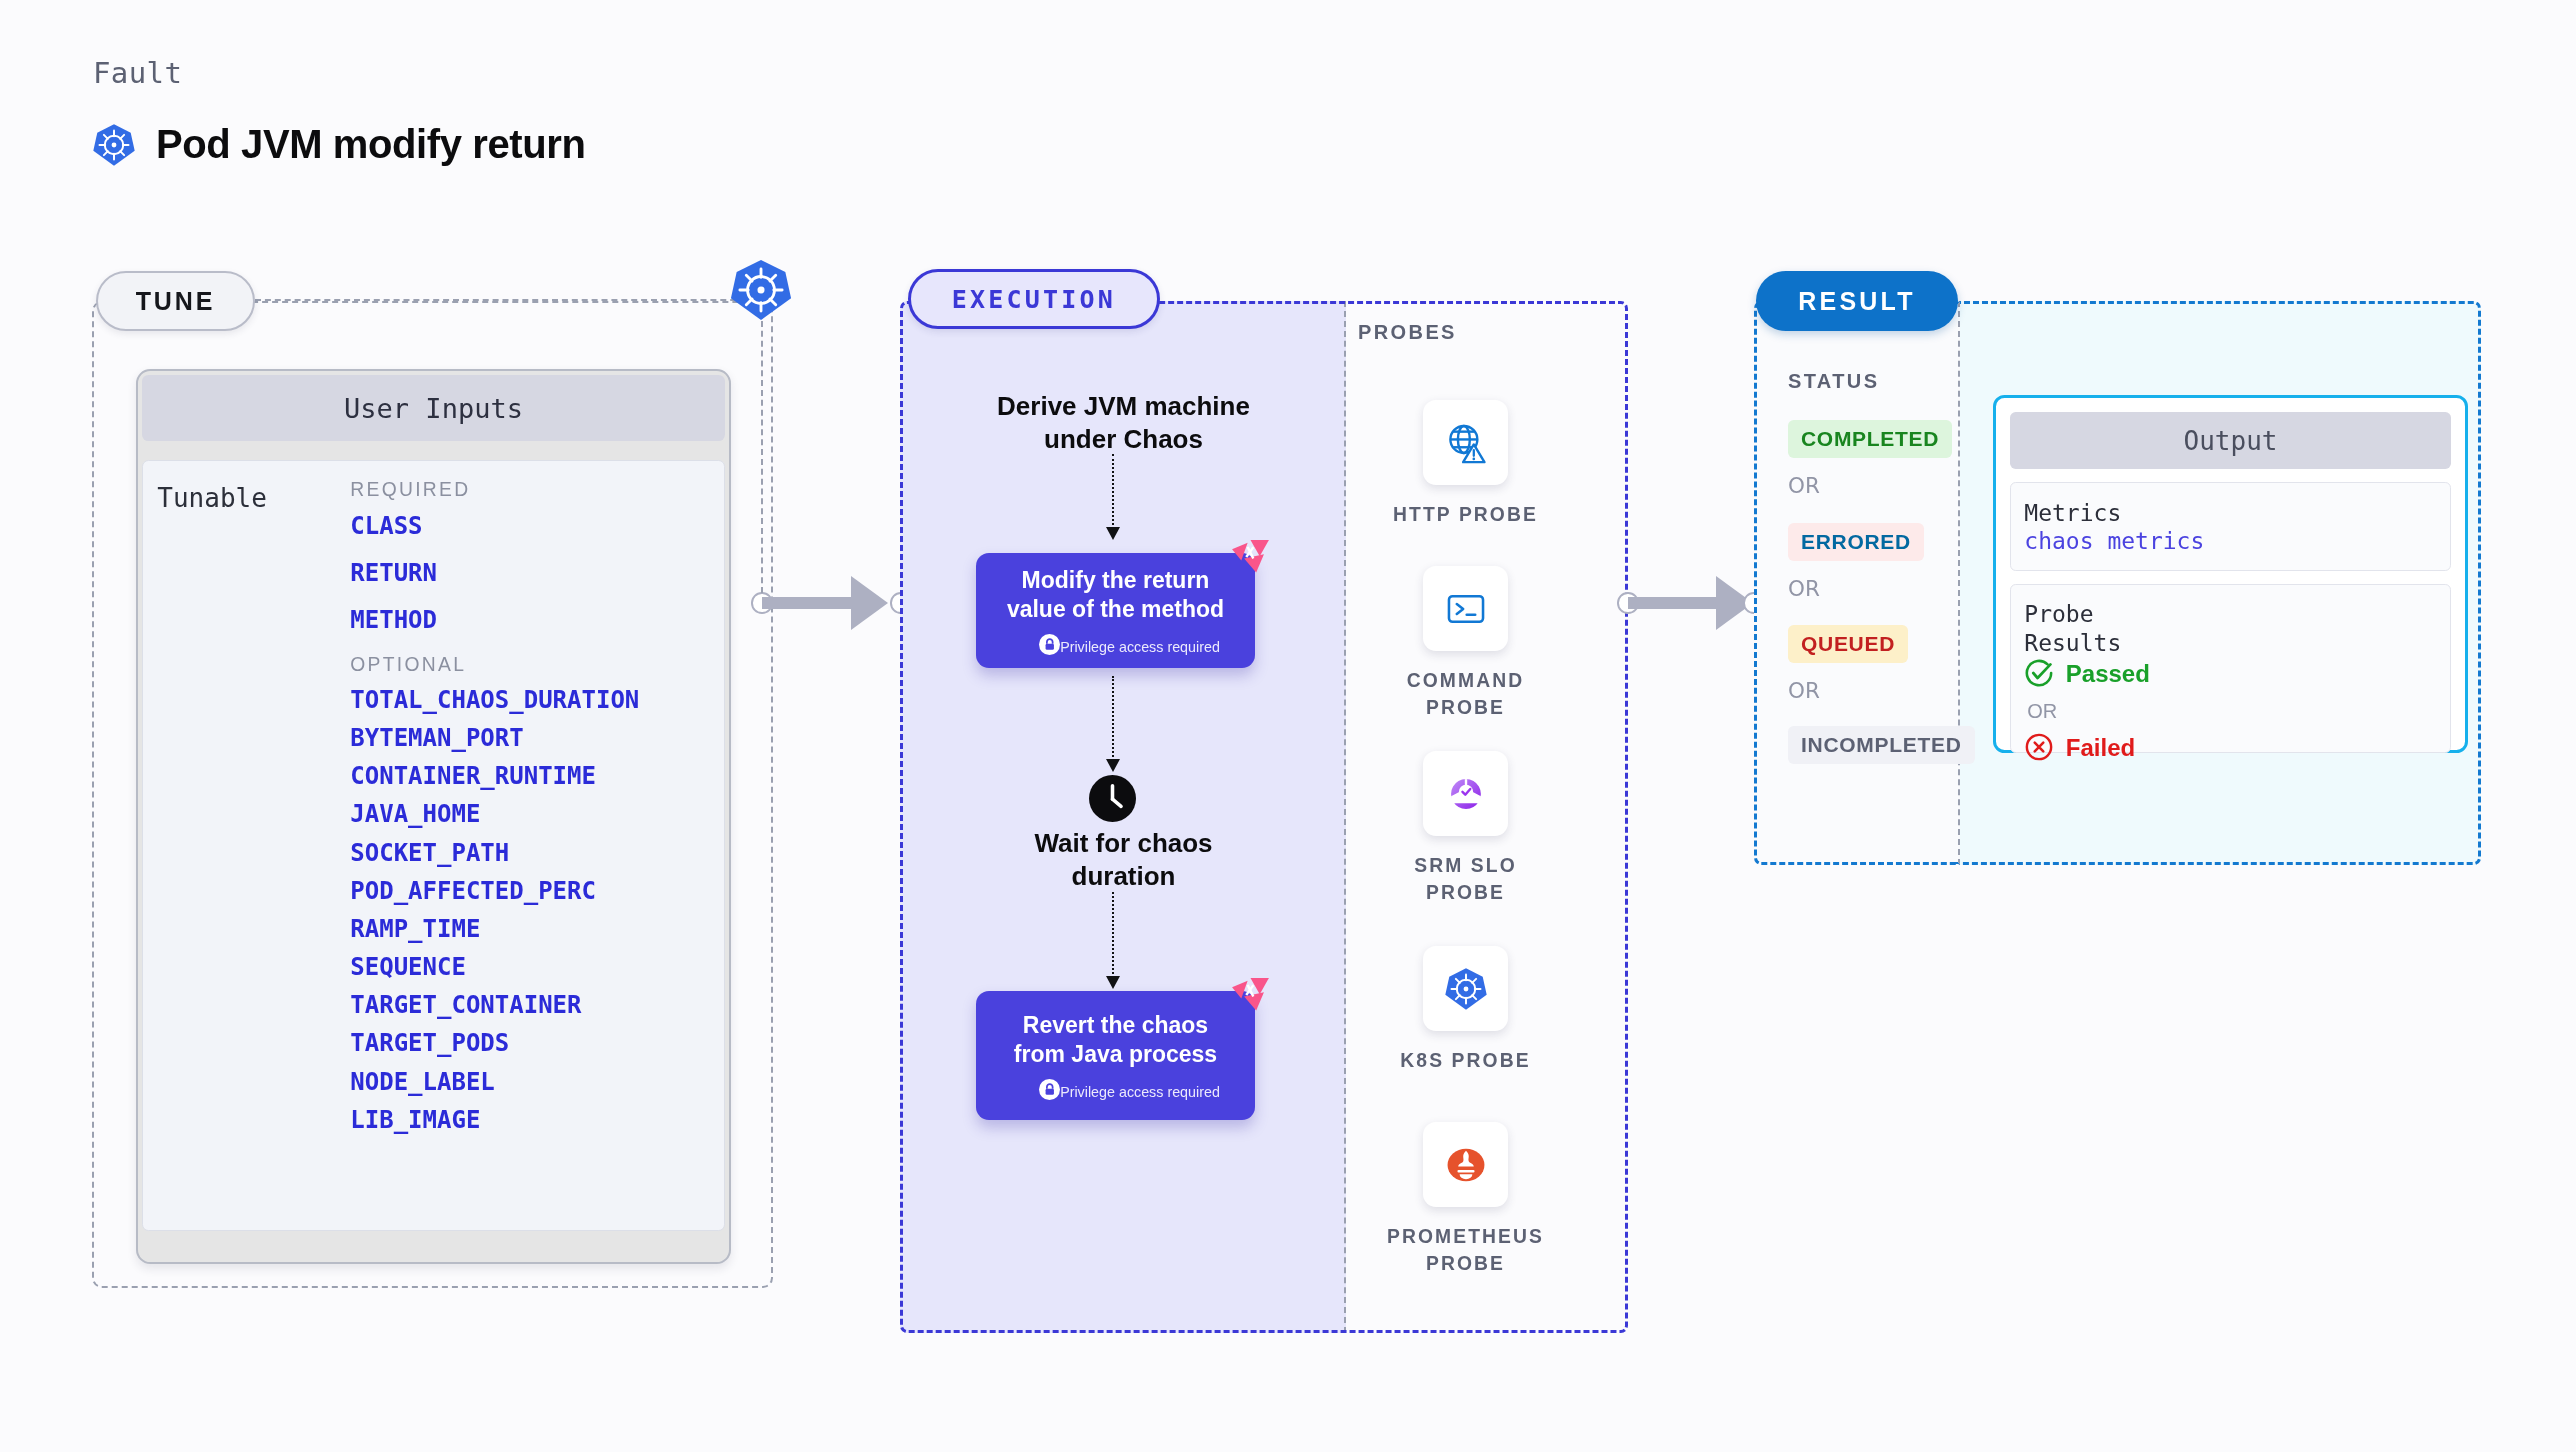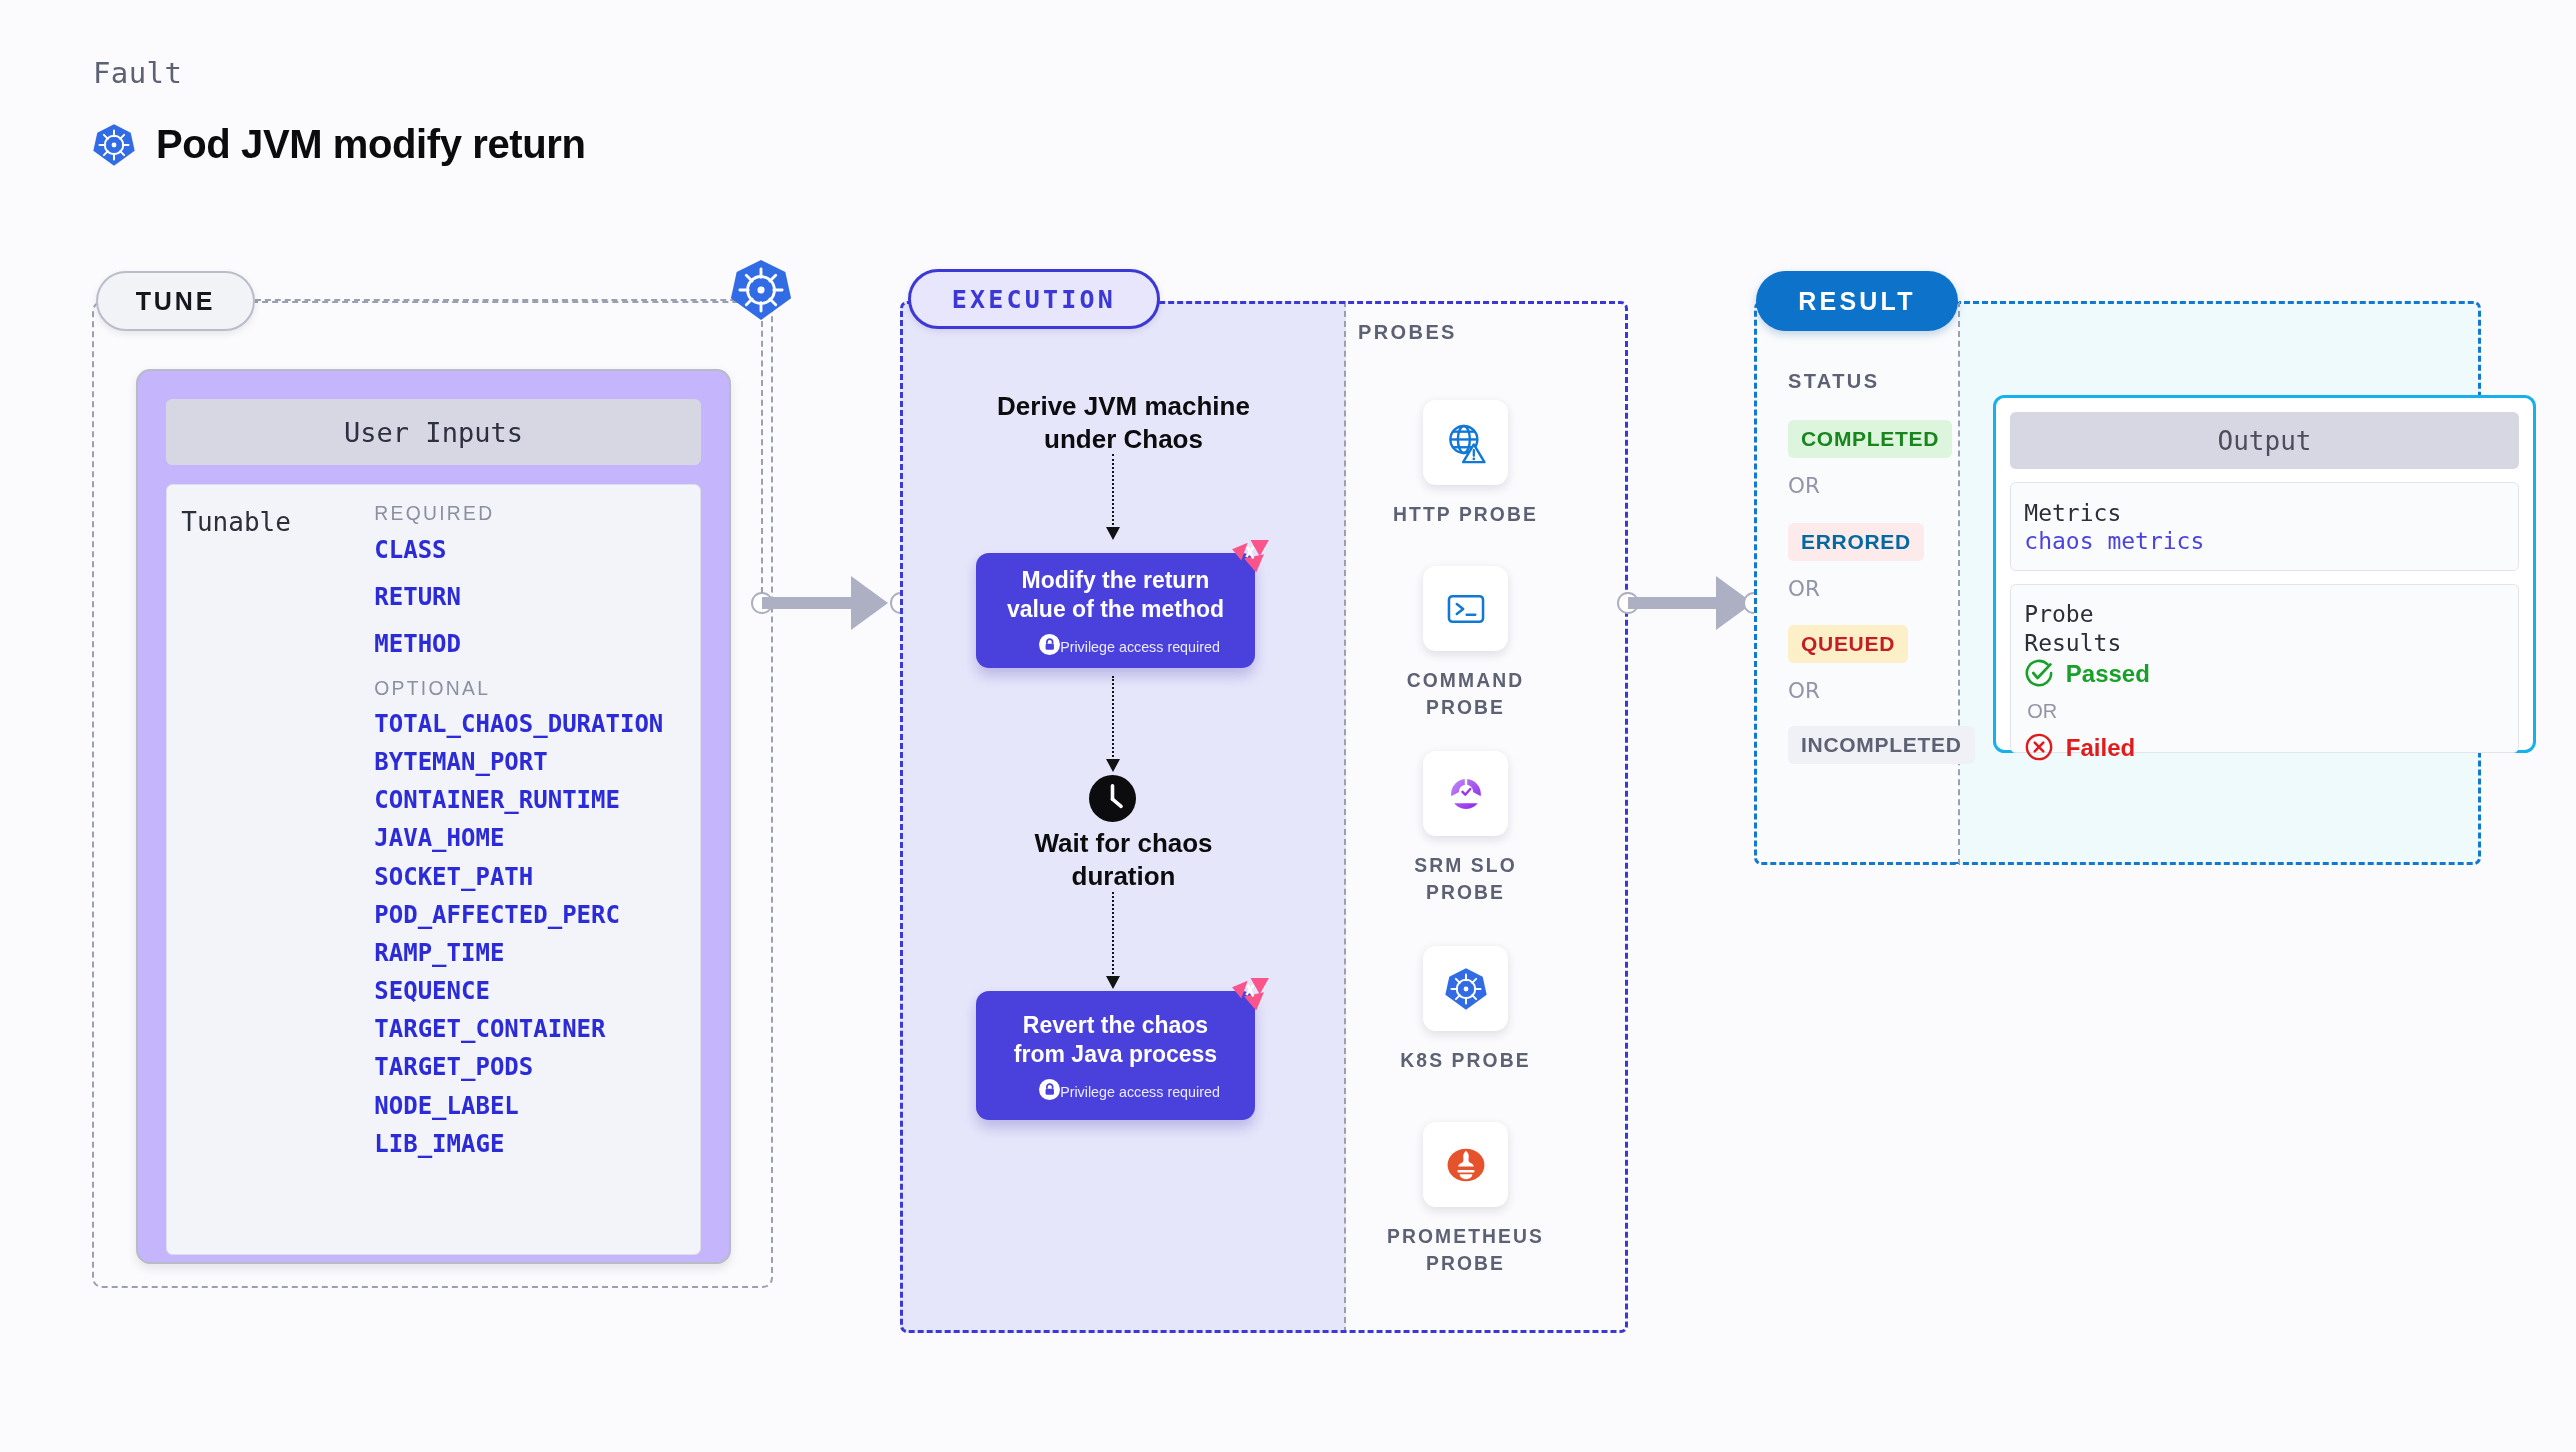--- a/index.html
+++ b/index.html
@@ -61,25 +61,25 @@
     position: absolute; left: 729px; top: 258px; z-index: 6;
   }
   #tune-k8s-stem {
     position: absolute; left: 761px; top: 321px; width: 0; height: 272px;
     border-left: 2.9px dashed #9aa0b0; z-index: 2;
   }
 
   #user-inputs-card {
     position: absolute; left: 136px; top: 369px;
     width: 595px; height: 895px;
-    background: #c4b5fd;
+    background: #e5e5e5;
     border: 2.1px solid #b7bbc6;
     border-radius: 14.3px;
     box-shadow: 0 4.3px 10px rgba(40,40,70,0.10);
-    padding: 28px;
+    padding: 4px;
   }
   #user-inputs-header {
     height: 66px; background: #d6d7e2; border-radius: 6.4px;
     display: flex; align-items: center; justify-content: center;
     font-family: "DejaVu Sans Mono", monospace;
     font-size: 27px; color: #2d3040; font-weight: normal;
   }
   #tunable-box {
     margin-top: 18.6px; height: 771px;
     background: #f2f4f9; border: 1.4px solid #dcdfe8; border-radius: 6.4px;
@@ -233,21 +233,21 @@
     cursor: pointer;
   }
   .or-text {
     position: absolute; left: 1788px;
     font-size: 21.5px; color: #9195a6;
     font-family: "DejaVu Sans", sans-serif;
   }
 
   #output-card {
     position: absolute; left: 1993px; top: 395px;
-    width: 543px; height: 358px;
+    width: 475px; height: 358px;
     background: #ffffff; border: 3.6px solid #16b0ec; border-radius: 11.5px;
     padding: 14.3px;
   }
   #output-header {
     height: 57px; background: #d6d7e2; border-radius: 5.7px;
     display: flex; align-items: center; justify-content: center;
     font-family: "DejaVu Sans Mono", monospace;
     font-size: 26px; color: #4a4e5e;
   }
   .out-sub {

